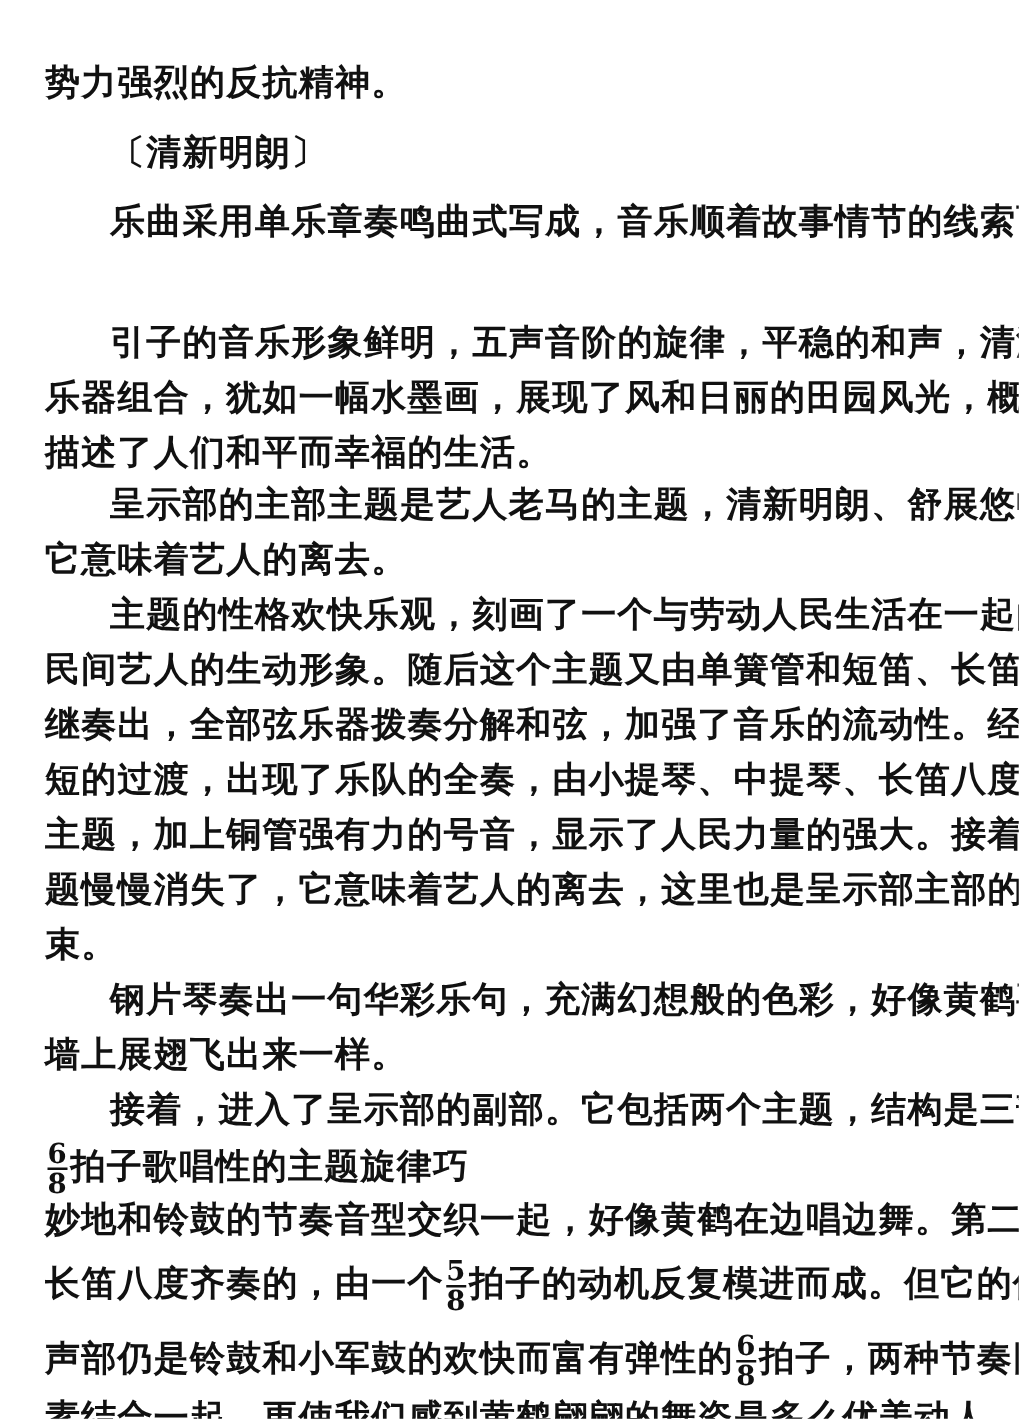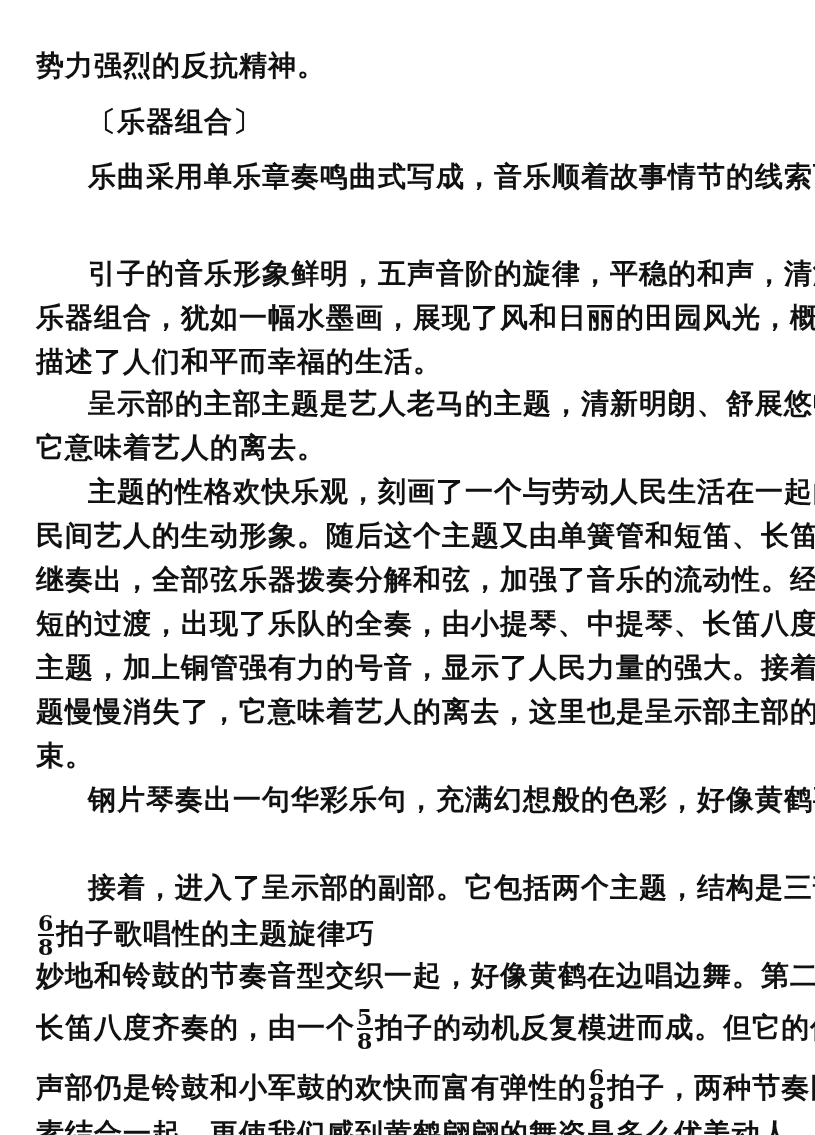--- a/index.html
+++ b/index.html
@@ -12,35 +12,36 @@
   .frac .bar { width: 16px; border-top: 2px solid #111; }
   .watermark { position: absolute; right: 8px; bottom: 4px; color: #d8d8d8; font-family: "DejaVu Sans", sans-serif; text-align: right; }
   .watermark .wm-main { font-size: 24px; font-weight: normal; letter-spacing: 2px; }
   .watermark .wm-url { font-size: 9px; letter-spacing: 1px; }
 </style>
 </head>
 <body>
 
 <div class="page">
   <div class="line" style="top:2px">势力强烈的反抗精神。</div>
-  <div class="line ind" style="top:58px">〔乐器组合〕</div>
+  <div class="line ind" style="top:58px">〔清新明朗〕</div>
   <div class="line ind justify" style="top:113px">乐曲采用单乐章奏鸣曲式写成，音乐顺着故事情节的线索而</div>
   <div class="line ind justify" style="top:210px">引子的音乐形象鲜明，五声音阶的旋律，平稳的和声，清淡的</div>
   <div class="line justify" style="top:254px">乐器组合，犹如一幅水墨画，展现了风和日丽的田园风光，概括地</div>
   <div class="line" style="top:298px">描述了人们和平而幸福的生活。</div>
   <div class="line ind justify" style="top:340px">呈示部的主部主题是艺人老马的主题，清新明朗、舒展悠畅，</div>
   <div class="line" style="top:384px">它意味着艺人的离去。</div>
   <div class="line ind justify" style="top:428px">主题的性格欢快乐观，刻画了一个与劳动人民生活在一起的</div>
   <div class="line justify" style="top:472px">民间艺人的生动形象。随后这个主题又由单簧管和短笛、长笛相</div>
   <div class="line justify" style="top:516px">继奏出，全部弦乐器拨奏分解和弦，加强了音乐的流动性。经过短</div>
   <div class="line justify" style="top:560px">短的过渡，出现了乐队的全奏，由小提琴、中提琴、长笛八度齐奏的</div>
   <div class="line justify" style="top:604px">主题，加上铜管强有力的号音，显示了人民力量的强大。接着，主</div>
   <div class="line justify" style="top:648px">题慢慢消失了，它意味着艺人的离去，这里也是呈示部主部的结</div>
   <div class="line" style="top:692px">束。</div>
   <div class="line ind justify" style="top:736px">钢片琴奏出一句华彩乐句，充满幻想般的色彩，好像黄鹤要从</div>
+  <div class="line" style="top:780px">墙上展翅飞出来一样。</div>
   <div class="line ind justify" style="top:824px">接着，进入了呈示部的副部。它包括两个主题，结构是三部曲</div>
 
   <div class="line" style="top:868px">
     <span class="frac">
         <span>6</span>
         <span class="bar"></span>
         <span>8</span>
       </span><span>拍子歌唱性的主题旋律巧</span>
   </div>
   <div class="line justify" style="top:912px">妙地和铃鼓的节奏音型交织一起，好像黄鹤在边唱边舞。第二个</div>

